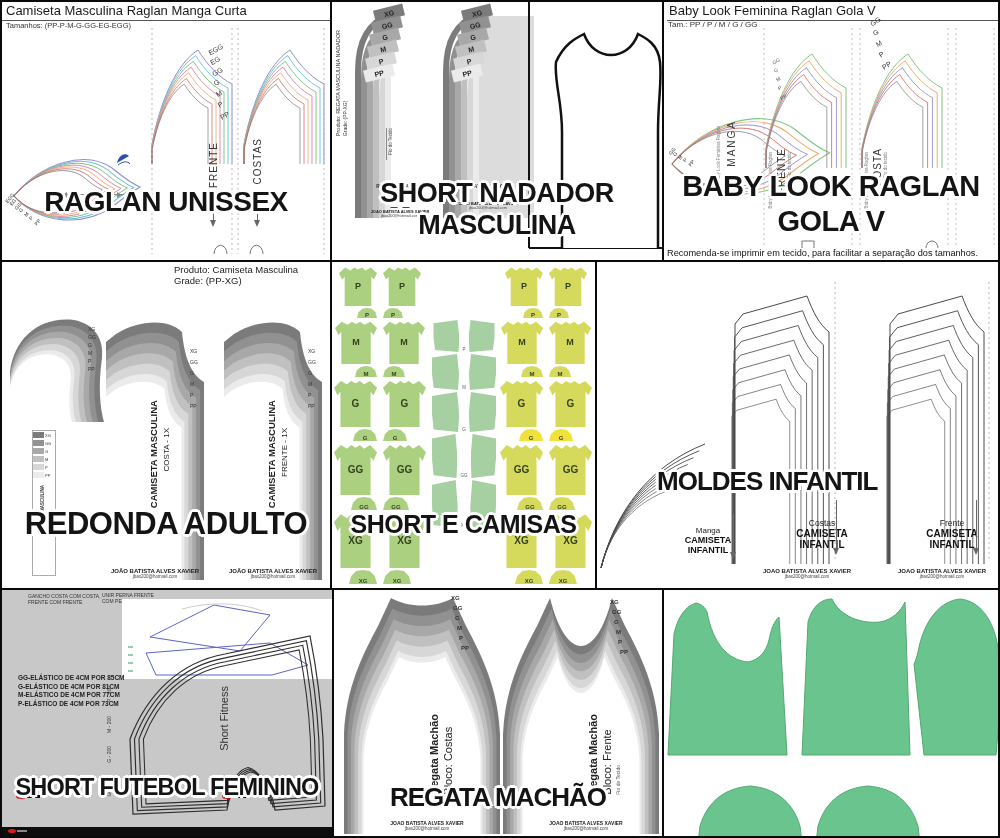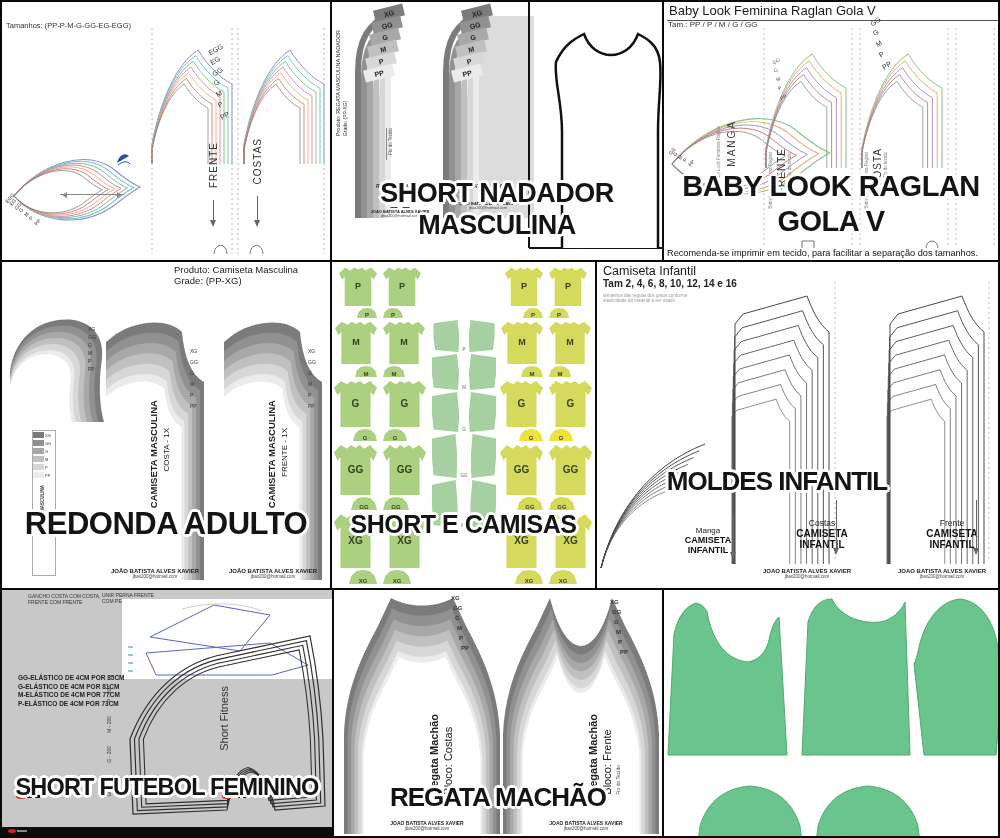--- a/index.html
+++ b/index.html
@@ -35,20 +35,23 @@
   .hdr1{font-size:13px;color:#1a1a1a;}
   .tinyb{font-weight:700;font-size:6px;color:#222;white-space:nowrap;}
   .tinye{font-size:4.5px;color:#444;white-space:nowrap;}
 </style>
 </head>
 <body>
 
 <div id="stage">
 
   <div class="cell" style="left:2px;top:2px;width:328px;height:258px;">
+    <div class="abs" style="left:0;top:0;width:100%;border-bottom:1px solid #555;padding:1px 4px 2px;">
+      <div class="hdr1">Camiseta Masculina Raglan Manga Curta</div>
+    </div>
     <div class="abs" style="left:4px;top:19px;font-size:7.5px;color:#333;">Tamanhos: (PP-P-M-G-GG-EG-EGG)</div>
     <svg class="abs" style="left:0;top:16px;" width="328" height="242" viewBox="0 0 328 242">
       <defs>
         <path id="w1" d="M0,0 C28,-34 72,-46 98,-28 C108,-20 116,-13 126,-9 C116,-3 108,3 98,11 C72,29 28,31 0,0 Z"></path>
         <path id="m1" d="M0,0 L0,-20 C8,-62 24,-100 46,-114 C56,-98 68,-86 80,-80 L80,0"></path>
       </defs>
       <g transform="translate(12,178)" fill="none" stroke-width="1.1">
         <use href="#w1" stroke="#8f8fd0"></use>
           <use href="#w1" transform="scale(0.95)" stroke="#6fc3e0"></use>
         <use href="#w1" transform="scale(0.90)" stroke="#79c279"></use>
@@ -102,20 +105,21 @@
     <span class="sz" style="left:12px;top:201px;font-size:5px;transform:rotate(-52deg)">GG</span>
     <span class="sz" style="left:17px;top:205px;font-size:5px;transform:rotate(-52deg)">G</span>
     <span class="sz" style="left:22px;top:209px;font-size:5px;transform:rotate(-52deg)">M</span>
     <span class="sz" style="left:27px;top:213px;font-size:5px;transform:rotate(-52deg)">P</span>
     <span class="sz" style="left:32px;top:217px;font-size:5px;transform:rotate(-52deg)">PP</span>
     <span class="vt" style="left:206px;top:140px;font-size:10px;letter-spacing:1px;color:#333;">FRENTE</span>
     <span class="vt" style="left:250px;top:136px;font-size:10px;letter-spacing:1px;color:#333;">COSTAS</span>
     <div class="darr" style="left:211px;top:198px;height:24px;"></div>
     <div class="darr" style="left:255px;top:194px;height:28px;"></div>
     <div class="harr" style="left:58px;top:192px;width:64px;"></div>
+    <div class="ot otc" style="top:184px;font-size:28px;">RAGLAN UNISSEX</div>
   </div>
 
   <div class="cell" style="left:332px;top:2px;width:330px;height:258px;">
     <div class="abs" style="left:3px;top:28px;display:flex;gap:1px;">
       <span class="vts" style="font-size:5.5px;color:#333;">Produto: REGATA MASCULINA NADADOR</span>
       <span class="vts" style="font-size:5px;color:#333;">Grade: (PP-XG)</span>
     </div>
     <svg class="abs" style="left:20px;top:8px;" width="200" height="212" viewBox="0 0 200 212">
       <rect x="124" y="6" width="58" height="202" fill="#dcdcdc"></rect>
       <g id="arcsA" fill="none">
@@ -555,26 +559,20 @@
           </div>
           <div class="cap" style="width:28px;height:14px;background:#d6da5c;font-size:6px;">
             <span>XG</span>
           </div>
         </div>
     </div>
     <div class="ot otc" style="top:248px;font-size:25px;">SHORT E CAMISAS</div>
   </div>
 
   <div class="cell" style="left:597px;top:262px;width:401px;height:326px;">
-    <div class="abs" style="left:6px;top:2px;">
-      <div style="font-size:12.5px;color:#1a1a1a;">Camiseta Infantil</div>
-      <div style="font-size:10px;font-weight:700;color:#222;">Tam 2, 4, 6, 8, 10, 12, 14 e 16</div>
-      <div style="font-size:4.5px;color:#999;margin-top:4px;">tamanhos das réguas dos graus conforme</div>
-      <div style="font-size:4.5px;color:#999;">elasticidade do material a ser usado</div>
-    </div>
     <svg class="abs" style="left:0;top:0;" width="401" height="326" viewBox="0 0 401 326">
       <defs>
         <path id="b6" d="M8,0 L8,-240 L16,-250 L80,-268 C86,-252 92,-240 102,-232 L102,0" fill="none"></path>
         <path id="a6" d="M0,0 C14,-56 48,-102 104,-124" fill="none"></path>
       </defs>
       <g transform="translate(130,302)" stroke="#4a4a4a" stroke-width="1" fill="none">
         <use href="#b6"></use>
           <use href="#b6" transform="scale(0.945)"></use>
           <use href="#b6" transform="scale(0.89)"></use>
         <use href="#b6" transform="scale(0.835)"></use>
@@ -627,21 +625,21 @@
     <div class="darr" style="left:239px;top:238px;height:52px;"></div>
     <div class="darr" style="left:379px;top:238px;height:52px;"></div>
     <div class="abs" style="left:140px;top:306px;width:140px;text-align:center;">
       <div class="tinyb">JOAO BATISTA ALVES XAVIER</div>
       <div class="tinye">jbax200@hotmail.com</div>
     </div>
     <div class="abs" style="left:290px;top:306px;width:110px;text-align:center;">
       <div class="tinyb">JOAO BATISTA ALVES XAVIER</div>
       <div class="tinye">jbax200@hotmail.com</div>
     </div>
-    <div class="ot" style="left:60px;top:204px;width:240px;text-align:center;font-size:26px;letter-spacing:-1px;">MOLDES INFANTIL</div>
+    <div class="ot" style="left:60px;top:204px;width:240px;text-align:left;font-size:26px;letter-spacing:-1px;">MOLDES INFANTIL</div>
   </div>
 
   <div class="cell" style="left:2px;top:590px;width:330px;height:246px;background:#c8c8c8;">
     <div class="abs" style="left:26px;top:3px;font-size:5px;color:#333;line-height:6px;">
       <div>GANCHO COSTA COM COSTA,</div>
       <div>FRENTE COM FRENTE</div>
     </div>
     <div class="abs" style="left:100px;top:2px;font-size:5px;color:#333;line-height:6px;">
       <div>UNIR PERNA FRENTE</div>
       <div>COM PERNA COSTA</div>

